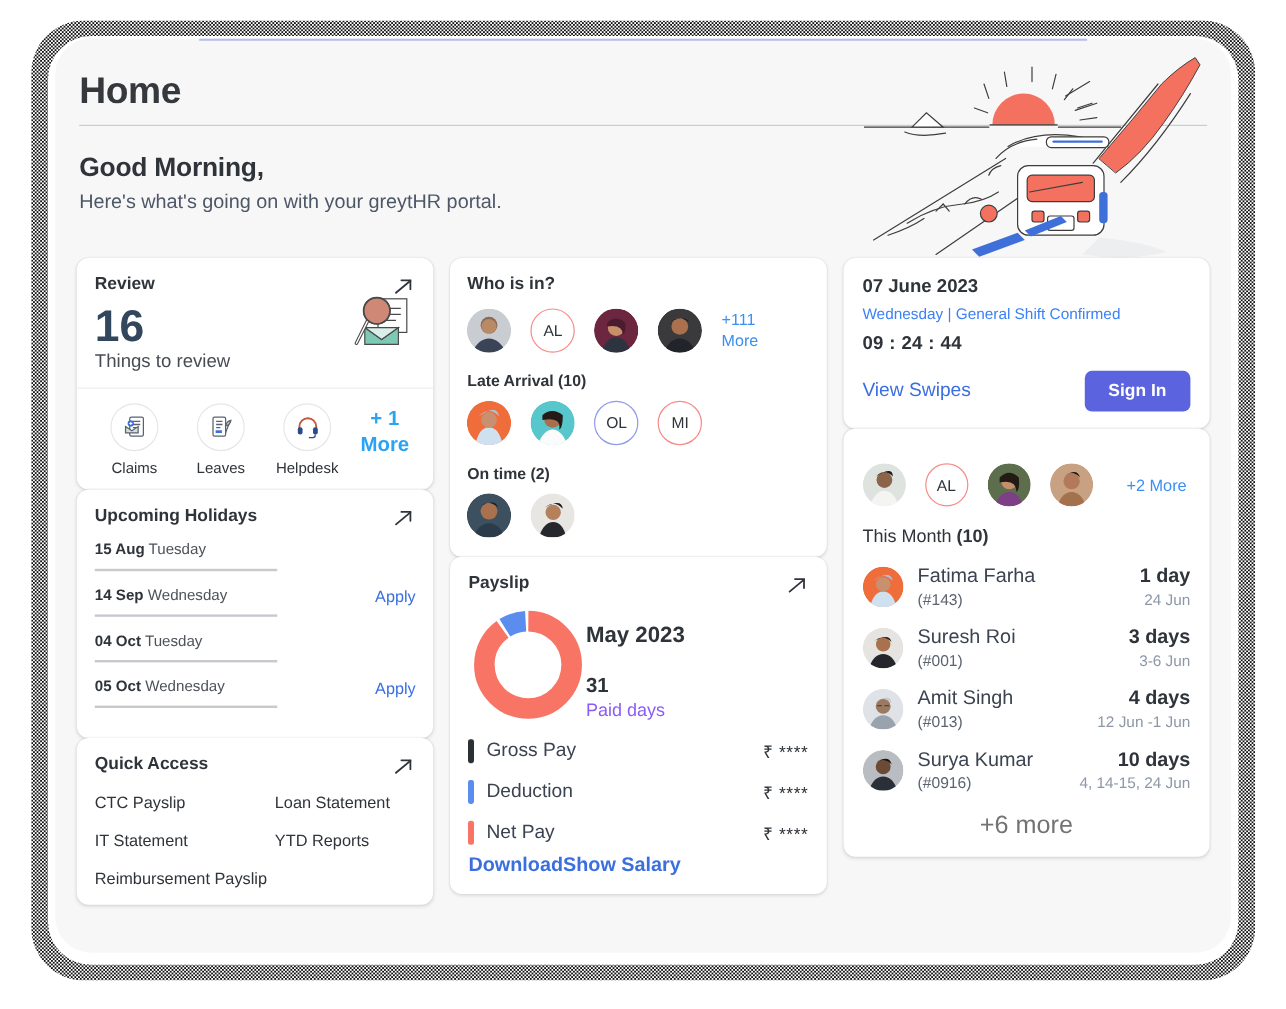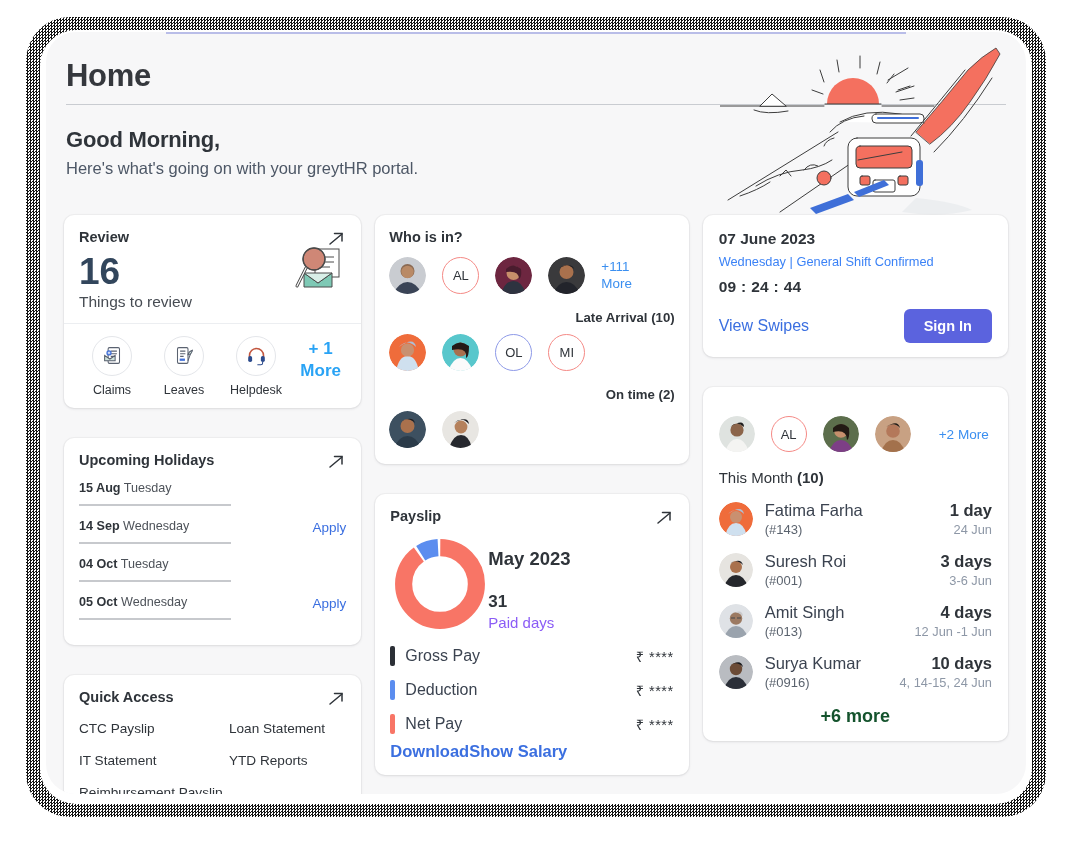--- a/index.html
+++ b/index.html
@@ -57,21 +57,21 @@
     margin-top: 22px; font-size: 22px; font-weight: 700; color: #2f343a;
     letter-spacing: -0.2px;
   }
   .greeting-sub {
     margin-top: 6px; font-size: 16.5px; color: #4d5766;
   }
   
   .illus { position: absolute; right: 6px; top: 8px; width: 300px; height: 176px; }
   
   .cols { position: absolute; left: 18px; top: 183px; width: 944px; display: flex; gap: 14px; }
-  .col { display: flex; flex-direction: column; gap: 30px; }
+  .col { display: flex; flex-direction: column; gap: 0; }
   .col-a { width: 298px; }
   .col-b { width: 314px; }
   .col-c { width: 306px; }
   .card {
     background: #ffffff; border-radius: 10px;
     box-shadow: 0 1px 3px rgba(16,24,40,.10), 0 0 0 1px rgba(16,24,40,.03);
   }
   .card-head {
     display: flex; align-items: flex-start; justify-content: space-between;
   }
@@ -122,21 +122,21 @@
   }
   .av svg { display: block; width: 37px; height: 37px; }
   .av-init {
     width: 37px; height: 37px; border-radius: 50%; flex: 0 0 37px;
     margin-right: 16px; display: flex; align-items: center; justify-content: center;
     font-size: 13px; color: #2f343a; background: #fff;
   }
   .av-init.red { border: 1.4px solid #f58a86; }
   .av-init.blue { border: 1.4px solid #8e9ae8; }
   .more-link { color: #3b8ff0; font-size: 13.4px; line-height: 1.25; font-weight: 500; }
-  .sec-label { font-size: 13.2px; font-weight: 700; color: #2f343a; margin-top: 16px; text-align: right; }
+  .sec-label { font-size: 13.2px; font-weight: 700; color: #2f343a; margin-top: 16px; }
   
   .ps { padding: 14px 15px 14px 15px; }
   .ps-body { display: flex; margin-top: 8px; }
   .donut { width: 96px; height: 96px; flex: 0 0 96px; margin-left: 2px; }
   .ps-right { flex: 1; text-align: left; padding-right: 2px; }
   .ps-month { font-size: 18.5px; font-weight: 700; color: #2f343a; margin-top: 12px; }
   .ps-days { font-size: 17px; font-weight: 700; color: #2f343a; margin-top: 22px; }
   .ps-days-lbl { font-size: 15px; color: #8b5cf6; margin-top: 2px; }
   .ps-rows { margin-top: 8px; }
   .ps-row { display: flex; align-items: center; margin-top: 14px; }
@@ -166,21 +166,21 @@
   .tl-month b { font-weight: 700; }
   .tl-row { display: flex; align-items: center; margin-top: 15px; }
   .tl-row-av { width: 34px; height: 34px; border-radius: 50%; overflow: hidden; flex: 0 0 34px; margin-right: 12px; }
   .tl-info { flex: 1; }
   .tl-name { font-size: 16.5px; color: #3b4350; line-height: 1.1; }
   .tl-id { font-size: 13px; color: #5b636e; margin-top: 2px; }
   .tl-right { text-align: right; }
   .tl-days { font-size: 16.5px; font-weight: 700; color: #2f343a; }
   .tl-dates { font-size: 12.8px; color: #8d97a6; margin-top: 2px; }
   .tl-foot { text-align: center; margin-top: 16px; margin-bottom: 2px; }
-  .tl-foot a { font-size: 18px; font-weight: 700; color: #14532d; text-decoration: none; }
+  .tl-foot a { font-size: 21px; font-weight: 400; color: #737373; text-decoration: none; }
 </style>
 </head>
 <body>
 
 <div class="stage">
   <div class="halo"></div>
   <div class="halo-inner"></div>
 
   <div class="panel">
     <div class="panel-top-line"></div>

